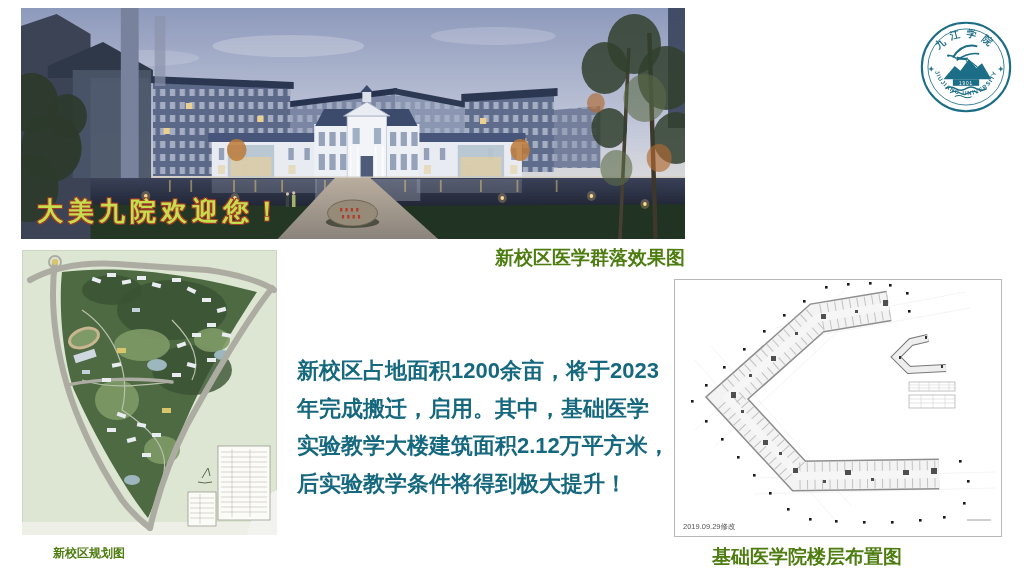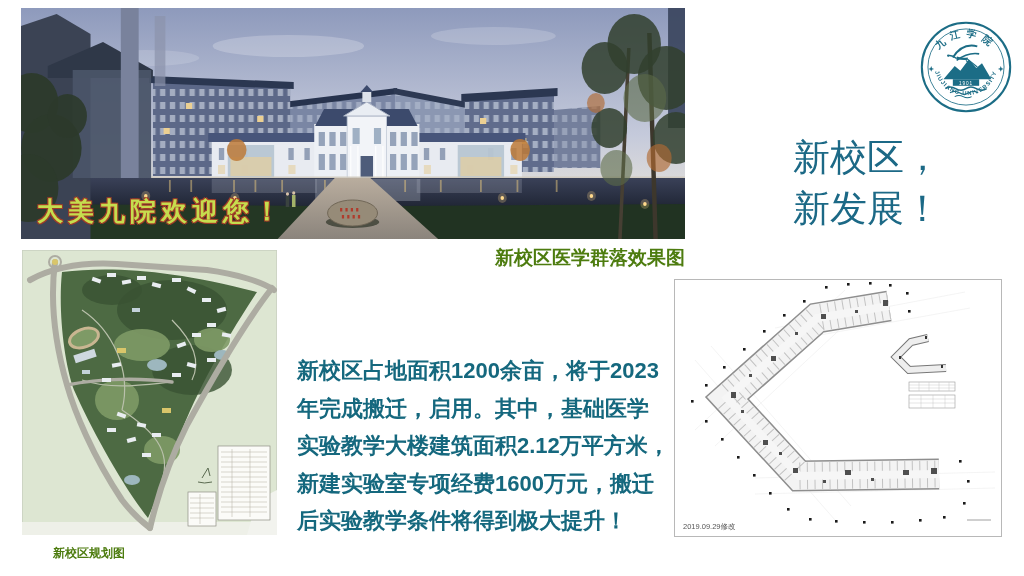--- a/index.html
+++ b/index.html
@@ -268,24 +268,20 @@
       <text x="50" y="68.8" font-size="5" fill="#ffffff" text-anchor="middle" letter-spacing="1">1901</text>
 
       <g stroke="#1c6d86" fill="none">
         <path d="M28,73 q5,-3.5 11,0 t11,0 t11,0 t11,0" stroke-width="1.6"></path>
         <path d="M33,77.5 q5,-3 10,0 t10,0 t10,0" stroke-width="1.3"></path>
         <path d="M38,81.5 q4.5,-2.5 9,0 t9,0" stroke-width="1.1"></path>
       </g>
     </svg>
   </div>
 
-  <div class="abs title">
-    <div>新校区，</div>
-    <div>新发展！</div>
-  </div>
 
   <div class="abs cap cap-hero">新校区医学群落效果图</div>
 
   <div class="abs mplan">
     <svg viewBox="0 0 255 285" preserveAspectRatio="none">
       <rect x="0" y="0" width="255" height="285" fill="#dde6d2" stroke="#c8cfc0" stroke-width="1.5"></rect>
       <rect x="0" y="272" width="255" height="13" fill="#eef0e8"></rect>
       <polygon points="235,250 255,240 255,285 225,285" fill="#f2f3ee"></polygon>
 
       <path d="M40,22 C90,16 150,20 235,42 C210,80 180,130 160,180 C150,210 138,240 126,268 C100,235 70,180 52,140 C42,112 36,60 40,22 Z" fill="#4d6a43"></path>
@@ -385,21 +381,20 @@
         <path d="M180,228 L186,218 L188,226"></path>
         <path d="M176,232 q6,2 14,0"></path>
       </g>
     </svg>
   </div>
 
   <div class="abs para">
     <div>新校区占地面积1200余亩，将于2023</div>
     <div>年完成搬迁，启用。其中，基础医学</div>
     <div>实验教学大楼建筑面积2.12万平方米，</div>
-    <div>新建实验室专项经费1600万元，搬迁</div>
     <div>后实验教学条件将得到极大提升！</div>
   </div>
 
   <div class="abs fplan">
     <svg viewBox="0 0 326 256" preserveAspectRatio="none">
       <rect x="0" y="0" width="326" height="256" fill="#ffffff"></rect>
 
       <g stroke="#ececec" stroke-width="0.6">
         <line x1="100" y1="48" x2="290" y2="12"></line>
           <line x1="95" y1="64" x2="295" y2="28"></line>
@@ -492,14 +487,15 @@
             <line x1="258" y1="115" x2="258" y2="128"></line>
             <line x1="270" y1="115" x2="270" y2="128"></line>
         </g>
       </g>
       <line x1="292" y1="240" x2="316" y2="240" stroke="#888888" stroke-width="0.8"></line>
       <text x="8" y="249" font-size="7.5" fill="#555555">2019.09.29修改</text>
     </svg>
   </div>
 
   <div class="abs cap cap-map">新校区规划图</div>
+  <div class="abs cap cap-plan">基础医学院楼层布置图</div>
 
 </div>
 
 </body></html>

